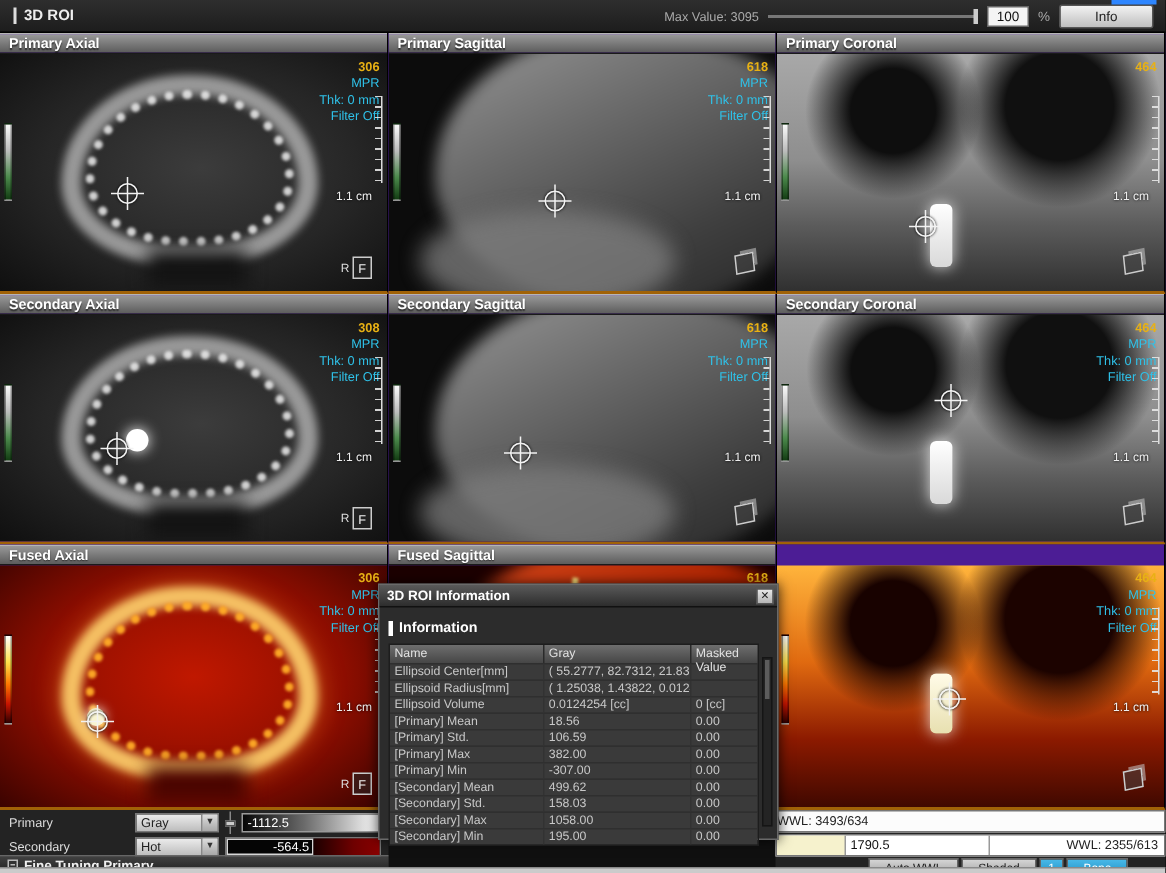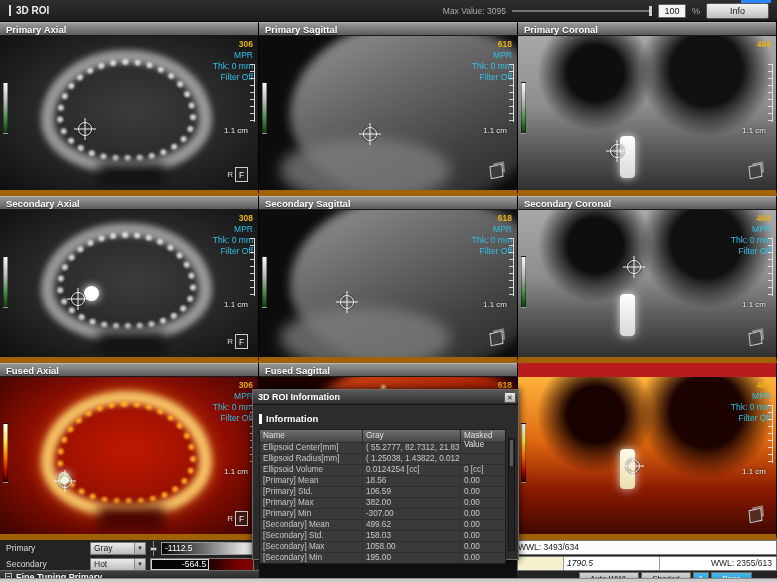--- a/index.html
+++ b/index.html
@@ -21,22 +21,22 @@
   .tb-zoombox{width:28px;height:14px;background:#f4f4f4;border:1px solid #666;
     color:#111;font-size:9px;text-align:center;line-height:12px;}
   .tb-pct{color:#aaa;font-size:9px;}
   .tb-info{height:16px;padding:0 23px;background:linear-gradient(#f2f2f2,#bfbfbf);
     border:1px solid #555;border-radius:2px;color:#222;font-size:9px;line-height:14px;}
   .chrome-sliver{position:absolute;right:6px;top:0;width:30px;height:3px;background:#2e86ff;z-index:30;}
 
   
   .grid{position:absolute;left:0;top:22px;width:777px;
     display:grid;grid-template-columns:259px 259px 259px;grid-template-rows:174px 167px 177px;}
-  .panel{position:relative;background:#b91c1c;overflow:hidden;
-    border-right:1px solid #000;border-bottom:6px solid #a16207;}
+  .panel{position:relative;background:#4c1d95;overflow:hidden;
+    border-right:1px solid #000;border-bottom:2px solid #a16207;}
   .panel-header{height:14px;background:linear-gradient(#989898,#5c5c5c);
     border-top:1px solid #b5b5b5;border-bottom:1px solid #1a1a1a;
     display:flex;align-items:center;}
   .panel-title{color:#fff;font-size:9.5px;font-weight:bold;padding-left:6px;
     text-shadow:0 1px 1px rgba(0,0,0,.6);}
   .viz{position:absolute;left:0;right:0;top:14px;bottom:0;overflow:hidden;background:#0a0a0a;}
 
   
   .arch,.teeth,.gap,.skull,.jaw,.streak,.implant{display:none;}
   .view-axial .viz{background:radial-gradient(ellipse at 52% 48%,#3c3c3c 0%,#262626 55%,#0f0f0f 100%);}
@@ -175,21 +175,21 @@
   .ft-icon{width:7px;height:7px;border:1px solid #bbb;background:#333;position:relative;}
   .ft-icon::before{content:"";position:absolute;left:1px;right:1px;top:2px;height:1px;background:#bbb;}
   .ft-text{color:#f0f0f0;font-size:9px;font-weight:bold;}
 
   
   .br{position:absolute;left:517px;top:540px;width:260px;height:42px;background:#232323;z-index:8;}
   .wwl1{height:15px;background:#fcfcfc;border:1px solid #777;color:#222;font-size:8.5px;
     line-height:13px;padding-right:4px;}
   .wwl2{margin-top:1px;height:15px;border:1px solid #777;background:#fff;display:flex;font-size:8.5px;color:#111;}
   .wwl2 .swatch{width:46px;background:#f6f2cd;border-right:1px solid #999;}
-  .wwl2 .thr{width:96px;border-right:1px solid #999;padding-left:3px;line-height:13px;font-style:italic;}
+  .wwl2 .thr{width:96px;border-right:1px solid #999;padding-left:3px;line-height:13px;}
   .wwl2 .wwl2-label{flex:1;text-align:right;padding-right:4px;line-height:13px;color:#222;}
   .btn-row{margin-top:1px;display:flex;gap:2px;height:12px;padding-left:62px;}
   .btn{border:1px solid #666;border-bottom:none;color:#222;font-size:8px;line-height:11px;
     padding:0 10px;background:linear-gradient(#d6d6d6,#9e9e9e);font-family:inherit;}
   .btn.blue{background:linear-gradient(#49b9e8,#1f8fc4);color:#fff;}
   .btn.blue:nth-child(3){padding:0 5px;}
 
   .footer-strip{position:absolute;left:0;bottom:0;width:777px;height:4px;
     background:#cbcbcb;border-top:1px solid #8a8a8a;z-index:25;}
 </style>

